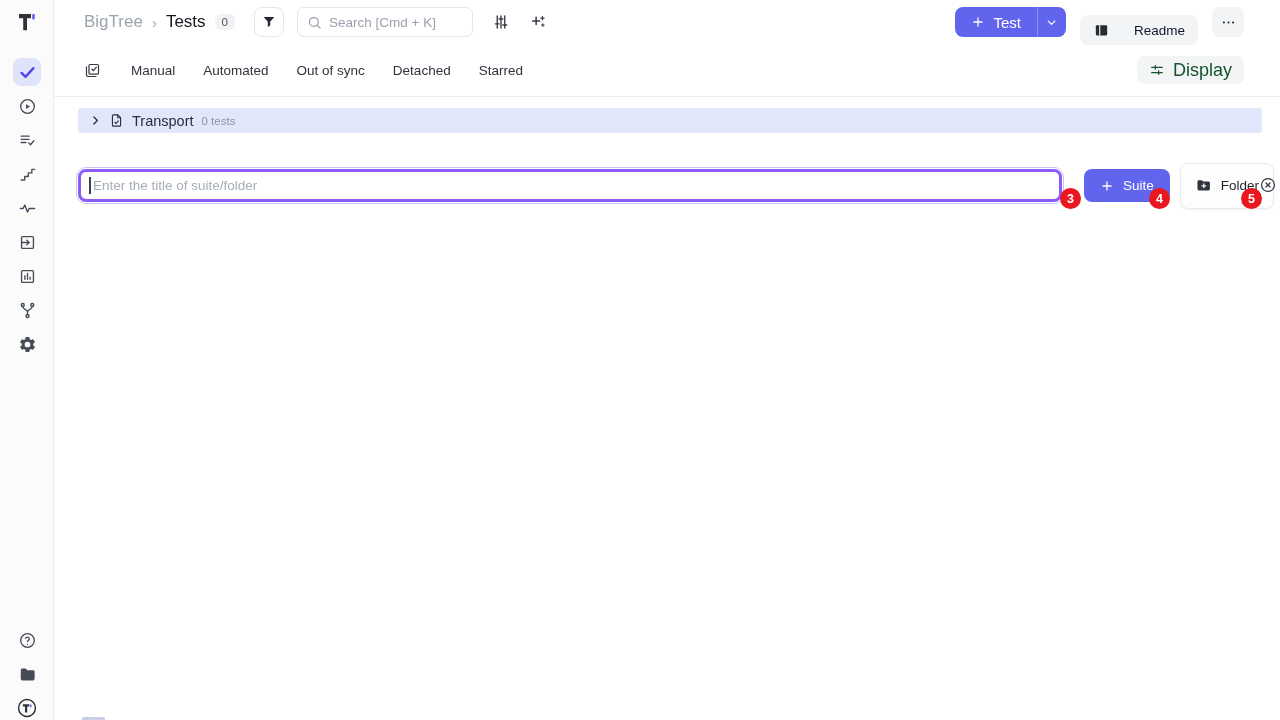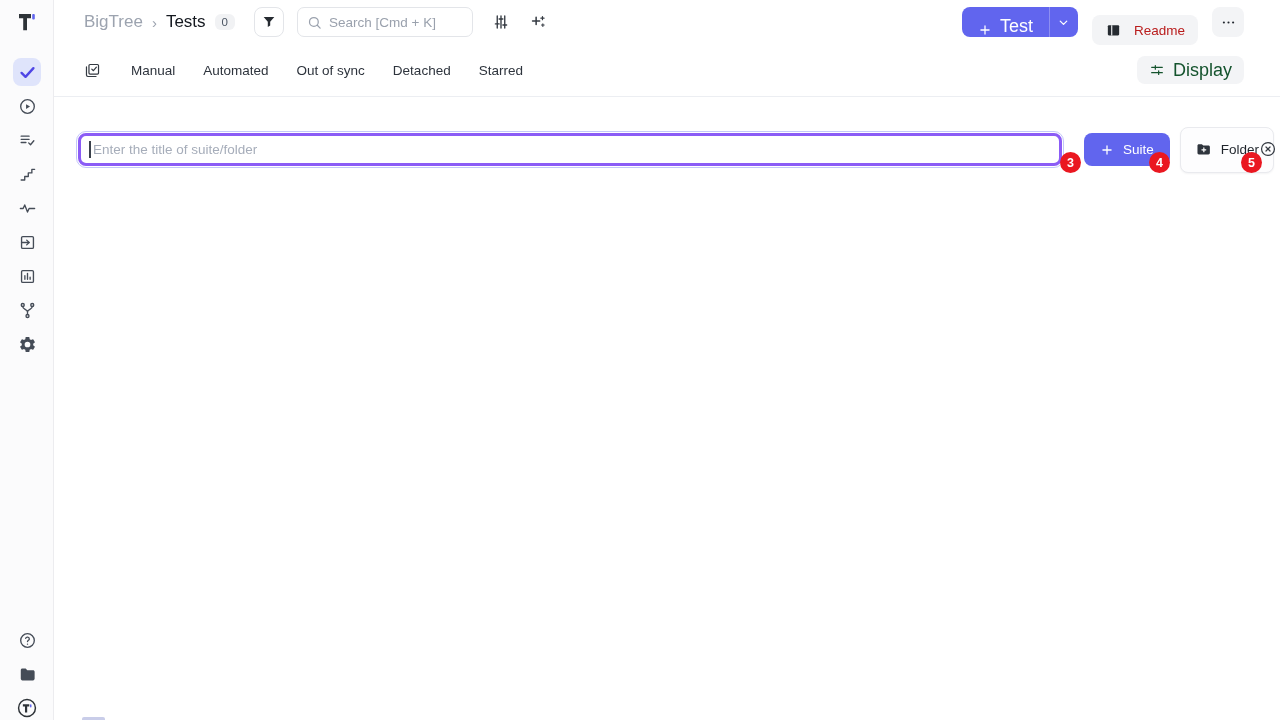--- a/index.html
+++ b/index.html
@@ -34,27 +34,27 @@
     border-radius:7px; display:flex; align-items:center; padding:0 8px 0 9px;
     color:#9aa1ad; background:#fff; }
   .search-box input { border:none; outline:none; width:100%; margin-left:7px;
     font-size:13.5px; font-family:inherit; color:#20262e; background:transparent; }
   .search-box input::placeholder { color:#9aa1ad; }
   .plain-icon { margin-left:19px; color:#343a42; display:flex; align-items:center;
     justify-content:center; cursor:pointer; }
   .top-right { margin-left:auto; display:flex; align-items:center; gap:14px; }
   .btn-primary-split { display:flex; align-items:stretch; height:30px; border-radius:8px;
     overflow:hidden; background:#6165ee; color:#fff; cursor:pointer; }
-  .btn-primary-main { display:flex; align-items:flex-end; gap:8px; padding:0 16px;
-    font-size:18px; font-weight:500; }
+  .btn-primary-main { display:flex; align-items:center; gap:8px; padding:0 16px;
+    font-size:15px; font-weight:500; }
   .btn-primary-caret { width:29px; display:flex; align-items:center; justify-content:center;
     border-left:1px solid rgba(255,255,255,0.28); }
   .btn-soft { height:30px; border-radius:8px; background:#f3f4f6; display:flex;
-    align-items:center; gap:12px; padding:0 13px; font-size:13.5px; font-weight:500;
-    color:#b91c1c; cursor:pointer; border:none;margin-top:16px; }
+    align-items:center; gap:24px; padding:0 13px; font-size:13.5px; font-weight:500;
+    color:#0f172a; cursor:pointer; border:none;margin-top:16px; }
   .btn-more { width:32px; height:30px; border-radius:8px; background:#f3f4f6;
     display:flex; align-items:center; justify-content:center; cursor:pointer; color:#20262e; }
 
   .tabsbar { height:53px; display:flex; align-items:center; padding:0 36px 0 30px;
     border-bottom:1px solid #eceef2; }
   .batch-icon { color:#343a42; display:flex; cursor:pointer; }
   .tabs { display:flex; align-items:center; margin-left:30px; gap:28px; }
   .tab { font-size:13.5px; color:#2e343d; font-weight:500; cursor:pointer; white-space:nowrap; }
   .display-btn { margin-left:auto; height:28px; background:#f3f4f6; border-radius:8px;
     display:flex; align-items:center; gap:8px; padding:0 12px; font-size:18px;
@@ -317,20 +317,36 @@
             <path d="M4 8h16M4 16h16"></path>
             <path d="M9.5 5.3v5.4M14.5 13.3v5.4"></path>
           </svg>
       </span>
       <span>Display</span>
     </div>
   </div>
 
   <div class="content">
 
+    <div class="suite-row">
+      <span class="suite-chevron">
+        <svg width="13" height="13" viewBox="0 0 24 24" fill="none" stroke="currentColor" stroke-width="2.4" stroke-linecap="round" stroke-linejoin="round">
+            <path d="M9 5.5l6.5 6.5L9 18.5"></path>
+          </svg>
+      </span>
+      <span class="suite-file">
+        <svg width="15" height="15" viewBox="0 0 24 24" fill="none" stroke="currentColor" stroke-width="1.8" stroke-linecap="round" stroke-linejoin="round">
+            <path d="M14 3H7a1.5 1.5 0 0 0-1.5 1.5v15A1.5 1.5 0 0 0 7 21h10a1.5 1.5 0 0 0 1.5-1.5V7.5L14 3z"></path>
+            <path d="M14 3v4.5h4.5"></path>
+            <path d="M9.3 14.8l2 2 3.6-4.2"></path>
+          </svg>
+      </span>
+      <span class="suite-title">Transport</span>
+      <span class="suite-count">0 tests</span>
+    </div>
 
     <div class="create-row">
       <div class="create-input">
         <input type="text" placeholder="Enter the title of suite/folder" style="">
         <div class="caret"></div>
       </div>
 
       <button class="btn-suite">
         <span>
           <svg width="14" height="14" viewBox="0 0 24 24" fill="none" stroke="currentColor" stroke-width="2.2" stroke-linecap="round">

